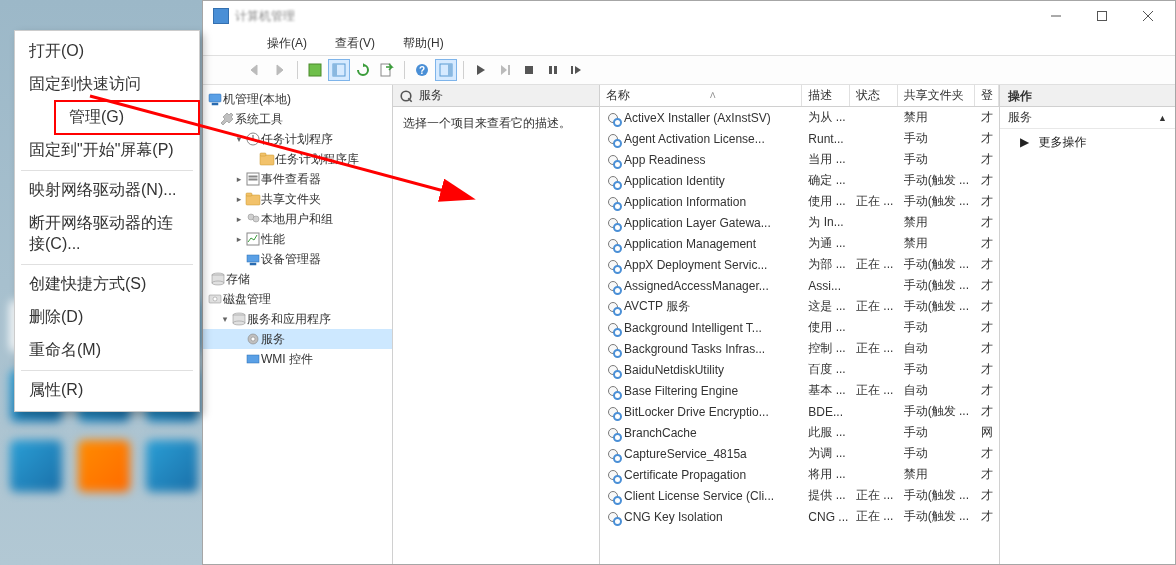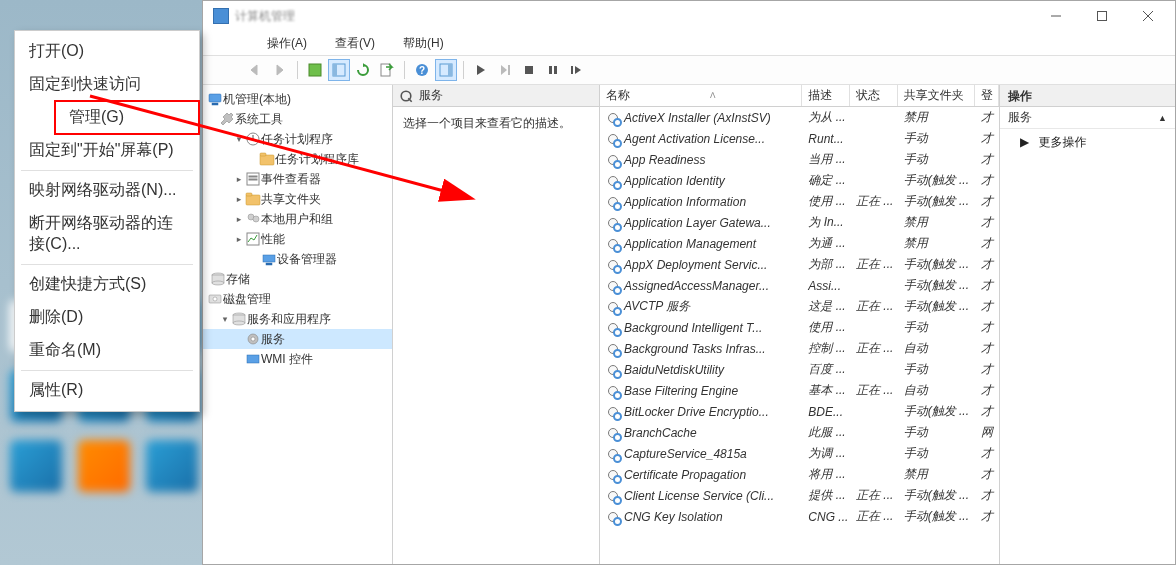--- a/index.html
+++ b/index.html
@@ -268,21 +268,20 @@
   .list-body {
     flex: 1;
     overflow: hidden;
   }
   .list-row {
     display: flex;
     height: 21px;
     align-items: flex-start;
     font-size: 12px;
     cursor: default;
-    font-style: italic;
   }
   .list-row .cell {
     padding: 0 6px;
     overflow: hidden;
     white-space: nowrap;
     text-overflow: ellipsis;
     height: 100%;
     display: flex;
     align-items: center;
   }
@@ -570,21 +569,21 @@
         <span>本地用户和组</span>
       </div>
       <div class="tree-node" style="padding-left:30px">
         <span class="expander">▸</span>
         <svg class="icon-page">
             <rect x="2" y="2" width="12" height="12" fill="#fff" stroke="#888"></rect>
             <polyline points="3,11 6,7 9,9 12,4" fill="none" stroke="#3a9c3a"></polyline>
           </svg>
         <span>性能</span>
       </div>
-      <div class="tree-node" style="padding-left:58px">
+      <div class="tree-node" style="padding-left:42px">
         <svg class="icon-blue">
             <rect x="2" y="4" width="12" height="7"></rect>
             <rect x="5" y="12" width="6" height="2" fill="#2a6bb0"></rect>
           </svg>
         <span>设备管理器</span>
       </div>
       <div class="tree-node" style="padding-left:7px">
         <svg class="icon-db">
             <ellipse cx="8" cy="4" rx="6" ry="2"></ellipse>
             <rect x="2" y="4" width="12" height="8"></rect>

